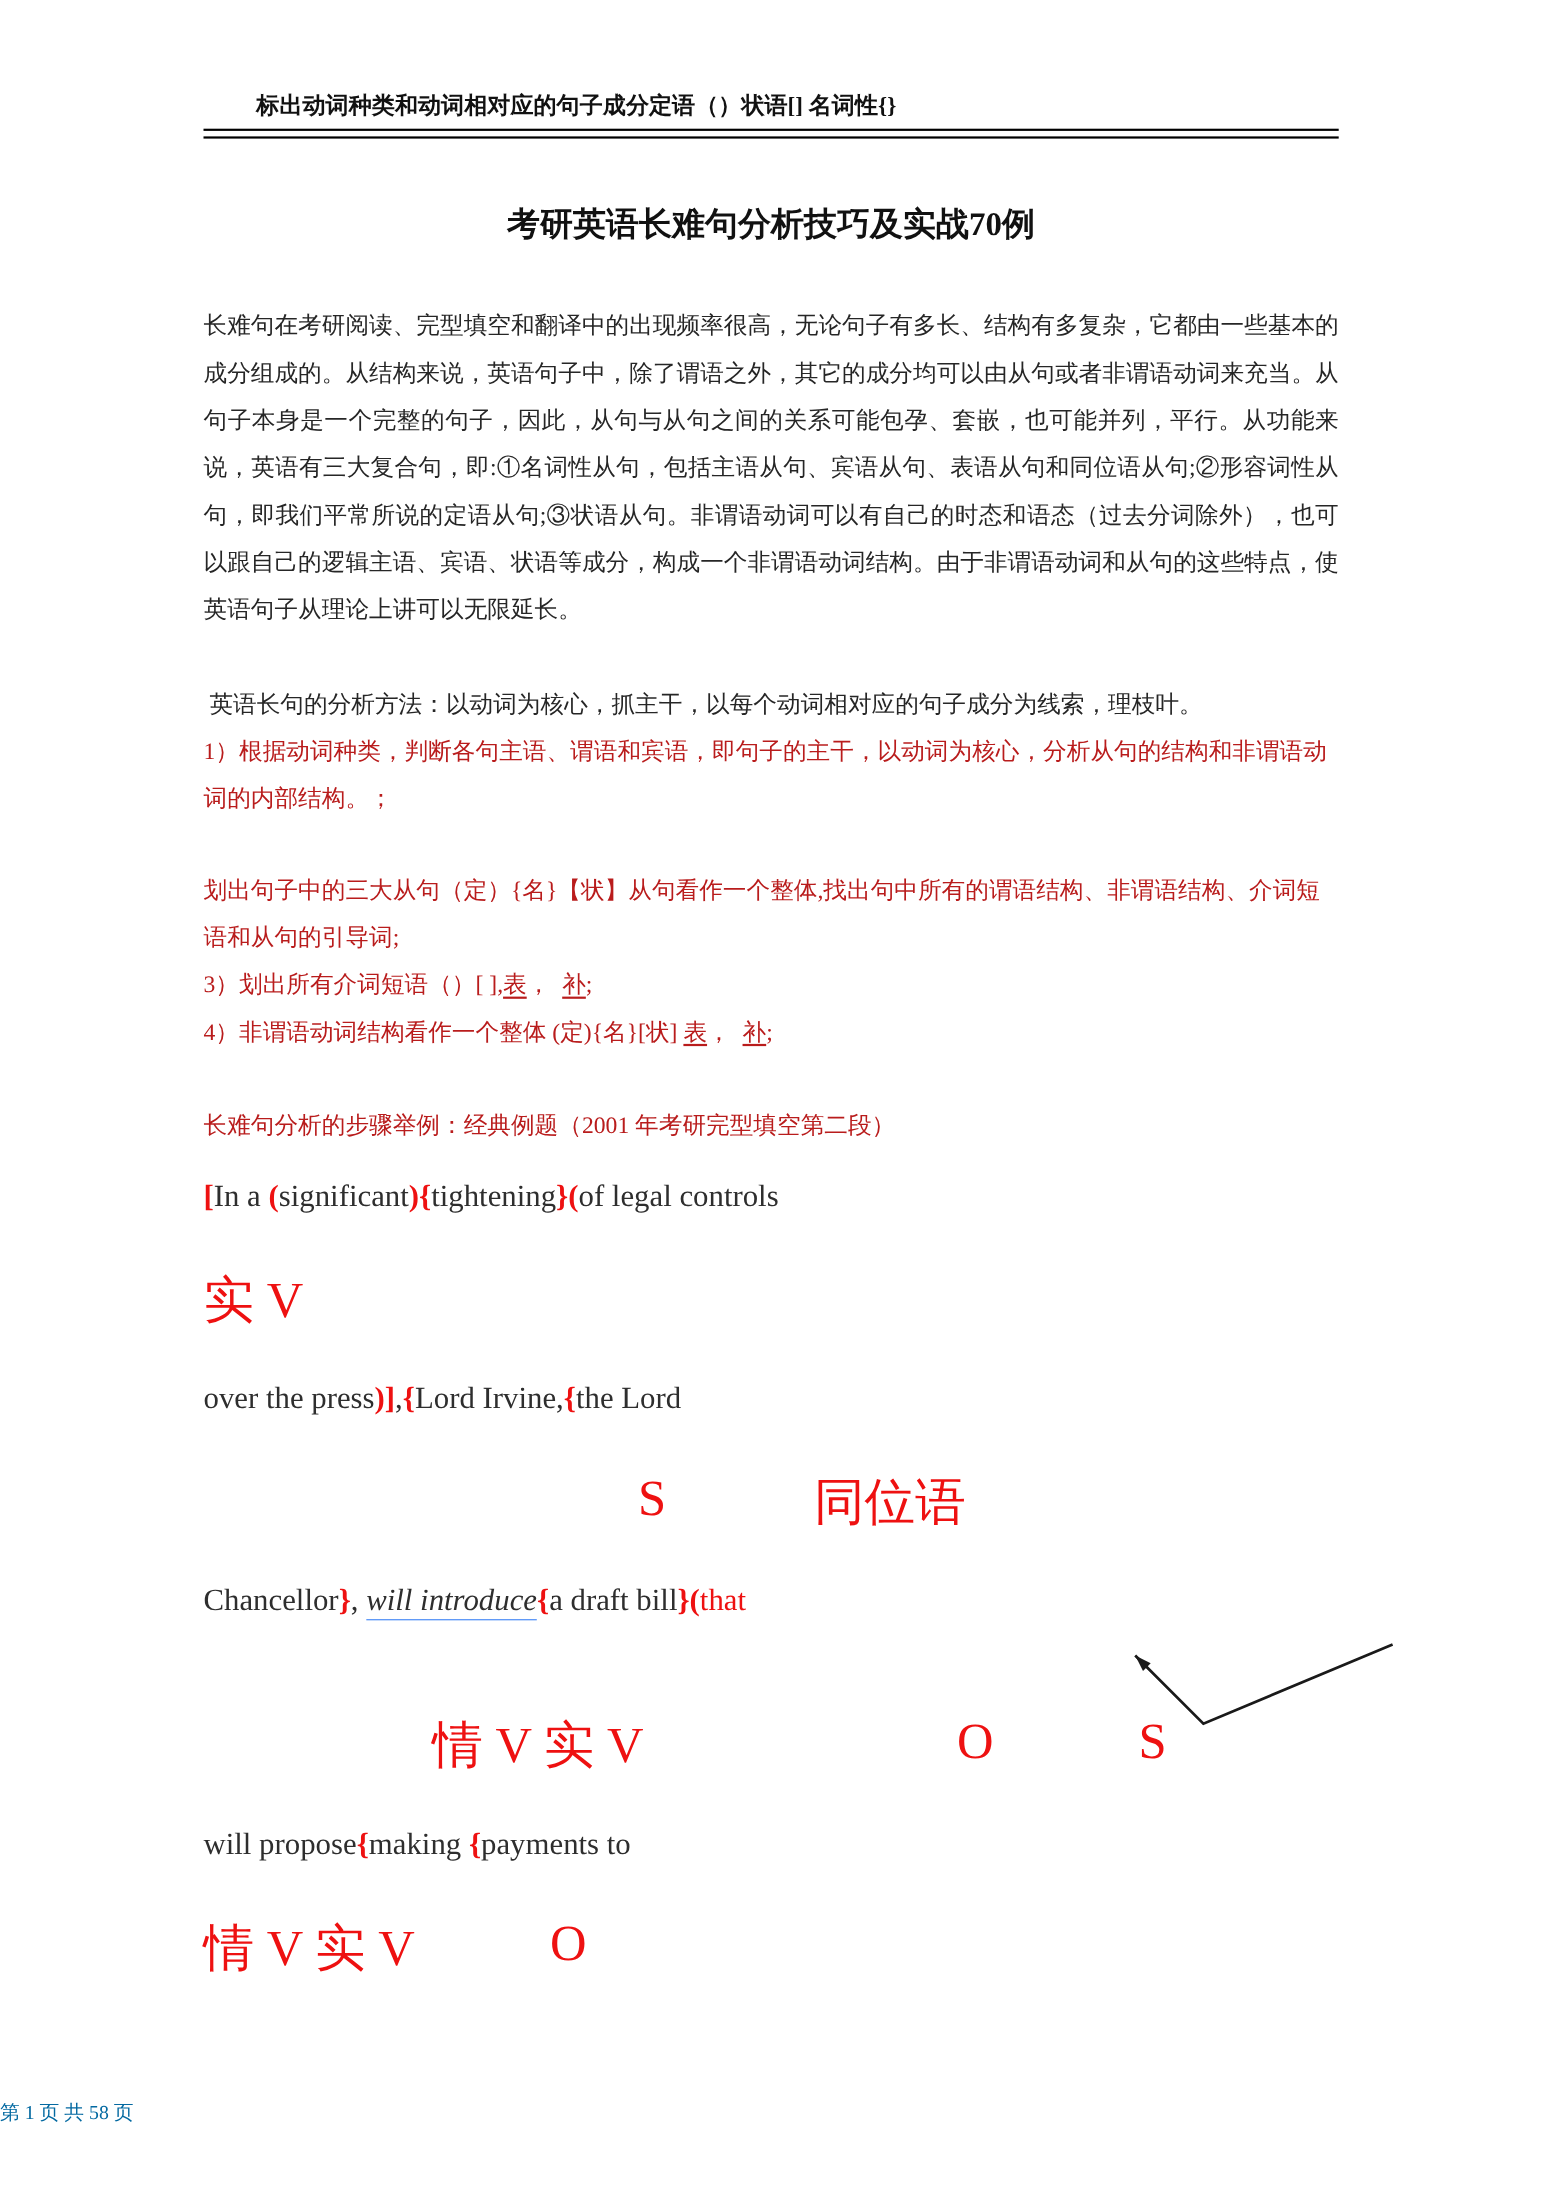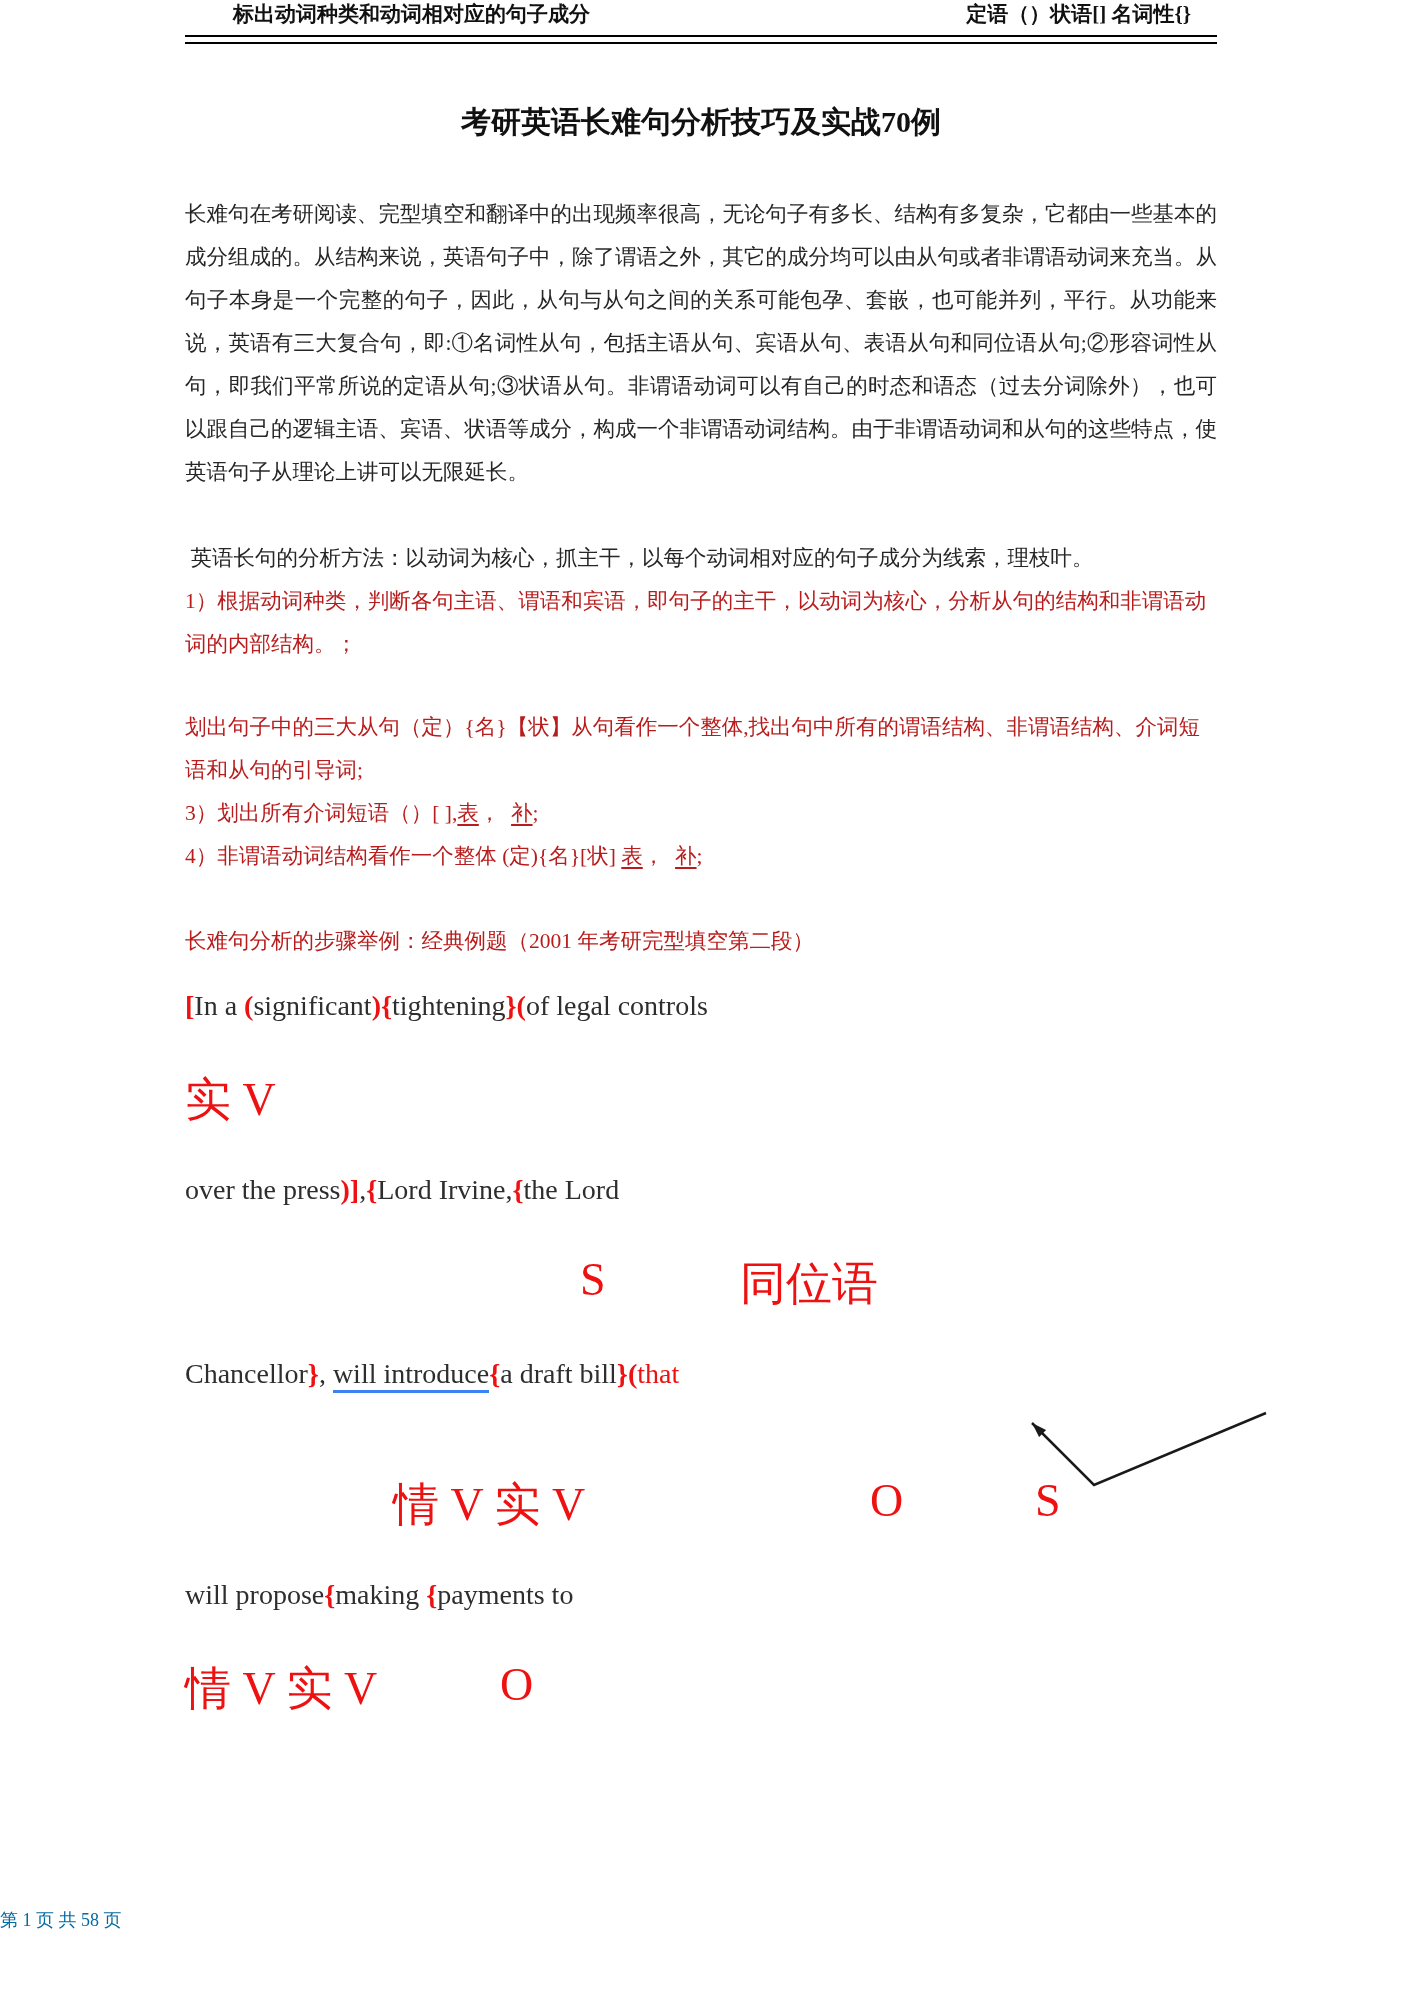--- a/index.html
+++ b/index.html
@@ -1,38 +1,38 @@
 <!DOCTYPE html>
 <html><head>
 <meta charset="utf-8">
 <style>
   html,body{margin:0;padding:0;background:#fff;}
   .page{position:relative;width:1414px;height:1999px;background:#fff;overflow:hidden;
         font-family:"Liberation Serif","DejaVu Serif",serif;}
   .content{position:absolute;left:185px;top:0;width:1032px;}
 
-  .hdr{display:flex;justify-content:space-between;align-items:flex-end;
+  .hdr{margin-top:82px;display:flex;align-items:flex-end;
        padding:0 26px 0 48px;font-size:21px;font-weight:bold;color:#111;white-space:pre;}
   .rule{margin-top:7px;height:5px;border-top:2px solid #000;border-bottom:2.5px solid #000;}
 
   .title{margin-top:58px;text-align:center;font-size:30px;font-weight:bold;color:#111;}
 
   .para{font-size:21.5px;line-height:43px;color:#262626;text-align:justify;white-space:pre-wrap;font-family:Liberation Serif, serif;}
   .mt-50{margin-top:50px;}
   .mt-43{margin-top:43px;}
   .mt-40{margin-top:40px;}
   .mt-42{margin-top:42px;}
   .item{font-size:21.5px;line-height:43px;color:#b91c1c;white-space:pre-wrap;}
   .u{text-decoration:underline;text-underline-offset:4px;text-decoration-thickness:2px;}
 
   .example{margin-top:24px;}
   .s-row{position:relative;font-size:28px;line-height:1.35;color:#2e2e2e;white-space:pre;margin-bottom:44px;}
   .s-row .red{color:#ee1111;}
   .s-row .bold{font-weight:bold;}
-  .s-row .sent-u{border-bottom:3px solid #3b82f6;padding-bottom:1px;}
+  .s-row .sent-u{border-bottom:1px solid #3b82f6;padding-bottom:1px;font-style:italic;}
   .a-row{position:relative;height:62px;margin-bottom:40px;font-size:46px;color:#ee1111;}
   .a-row .ann{position:absolute;top:0;white-space:pre;}
   .arrow-svg{position:absolute;left:835px;top:52px;}
 
   .footer{position:absolute;left:0;top:1908px;width:100%;text-align:left;
           font-size:18px;color:#0369a1;white-space:pre;}
 </style>
 </head>
 <body>
 

